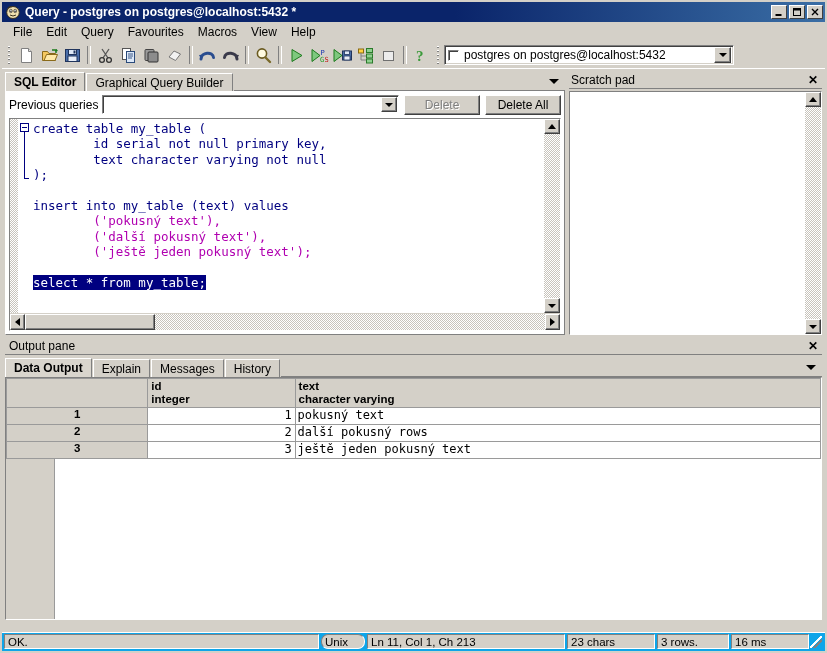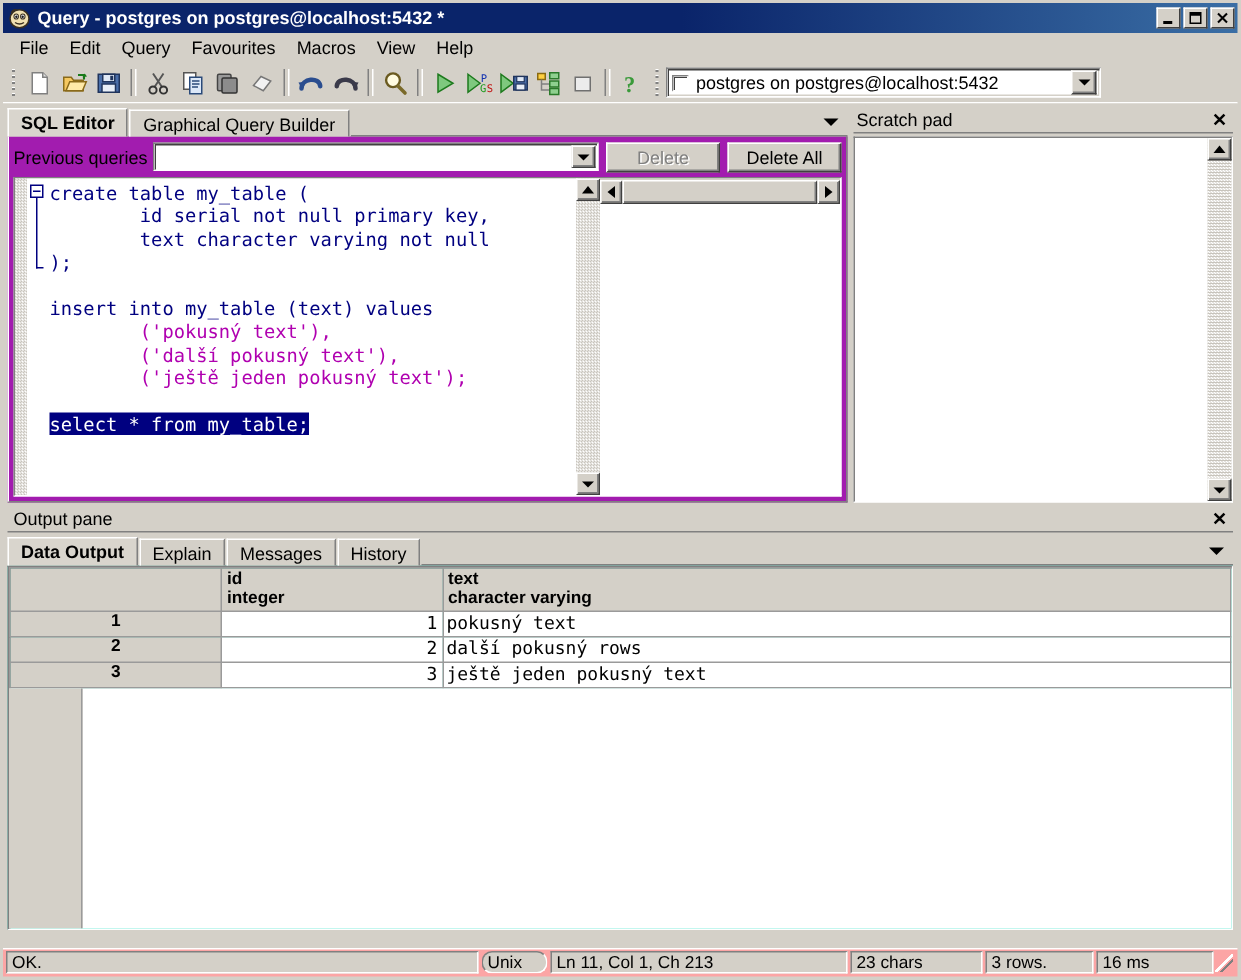--- a/index.html
+++ b/index.html
@@ -128,21 +128,21 @@
     font-weight:bold;height:19px;
     background:#d9d5cd;
     z-index:2;
   }
   .tabfill{flex:1 1 auto;height:18px;border-bottom:1px solid #808080;display:flex;align-items:center;justify-content:flex-end;padding-right:6px;}
   .tri-down-sm{width:0;height:0;border-left:5px solid transparent;border-right:5px solid transparent;border-top:5px solid #000;}
   .tabbody{
     flex:1 1 auto;min-height:0;display:flex;flex-direction:column;
     border:1px solid;border-color:#ffffff #808080 #808080 #ffffff;
     border-top:none;
-    background:#a21caf;
+    background:#ffffff;
     padding:3px;box-sizing:border-box;
   }
   .prevrow{display:flex;align-items:center;height:21px;flex:0 0 21px;margin-bottom:3px;}
   .prevlabel{font-size:12px;margin-right:4px;white-space:nowrap;}
   .pq-combo{
     flex:1 1 auto;height:19px;background:#fff;
     border:1px solid;border-color:#808080 #ffffff #ffffff #808080;
     box-shadow:inset 1px 1px 0 #404040;
     display:flex;align-items:center;box-sizing:border-box;
   }
@@ -156,21 +156,21 @@
     height:20px;min-width:76px;
     background:#d4d0c8;
     border:1px solid;border-color:#ffffff #404040 #404040 #ffffff;
     box-shadow:inset -1px -1px 0 #808080;
     display:flex;align-items:center;justify-content:center;
     font-size:12px;box-sizing:border-box;margin-left:5px;
   }
   .btn.disabled{color:#808080;text-shadow:1px 1px 0 #ffffff;}
   
   .editor-outer{
-    flex:1 1 auto;min-height:0;display:flex;flex-direction:row;
+    flex:1 1 auto;min-height:0;display:flex;flex-direction:column;
     border:1px solid;border-color:#808080 #ffffff #ffffff #808080;
     box-shadow:inset 1px 1px 0 #404040;
     background:#fff;box-sizing:border-box;
   }
   .editor-row{flex:1 1 auto;display:flex;min-height:0;}
   .gutter{
     width:8px;flex:0 0 8px;
     background:repeating-conic-gradient(#ffffff 0% 25%, #c8c4bc 0% 50%) 0 0/2px 2px;
     border-right:0;
   }
@@ -286,21 +286,21 @@
     height:17px;
   }
   table.grid td.cell{
     font-family:"DejaVu Sans Mono","Liberation Mono",monospace;
     font-size:12px;height:17px;background:#fff;white-space:nowrap;
   }
   table.grid td.num{text-align:right;padding-right:3px;}
   
   .statusbar{
     height:19px;flex:0 0 19px;display:flex;align-items:stretch;
-    background:#fca5a5;padding:1px 2px 2px 2px;box-sizing:border-box;
+    background:#0ea5e9;padding:1px 2px 2px 2px;box-sizing:border-box;
     border-top:1px solid #ffffff;
     justify-content:flex-end;
   }
   .sb-cell{
     border:1px solid;border-color:#808080 #ffffff #ffffff #808080;
     display:flex;align-items:center;font-size:11.5px;
     padding-left:3px;box-sizing:border-box;margin-right:2px;
     background:#d4d0c8;overflow:hidden;white-space:nowrap;
   }
   .sb-grip{

